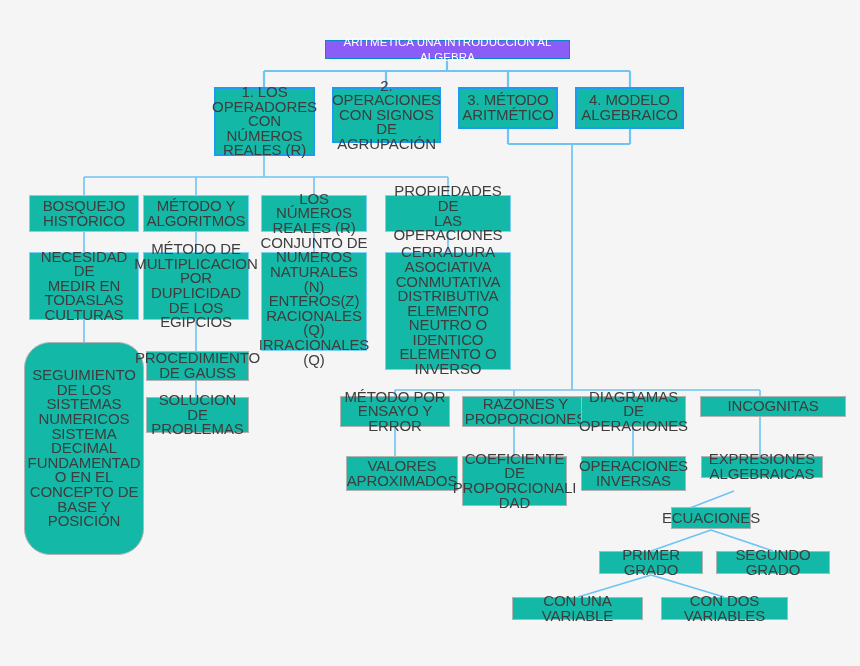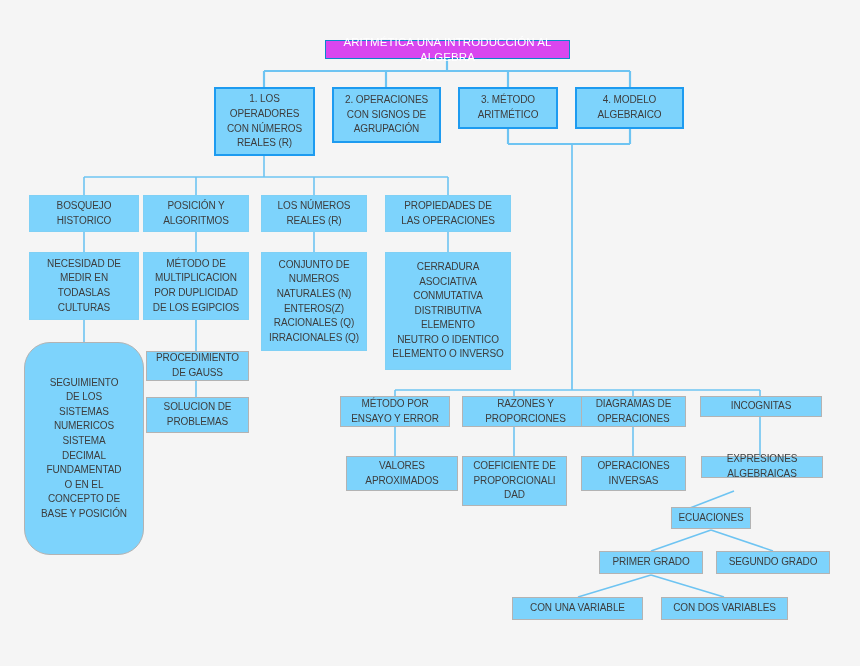--- a/index.html
+++ b/index.html
@@ -26,31 +26,31 @@
     height: 666px;
     pointer-events: none;
   }
   .node {
     position: absolute;
     box-sizing: border-box;
     display: flex;
     align-items: center;
     justify-content: center;
     text-align: center;
-    background: #7dd3fc;
+    background: #14b8a6;
     color: #3d3d3d;
-    font-size: 10px;
+    font-size: 15px;
     line-height: 14.6px;
     letter-spacing: -0.1px;
     padding: 2px 3px;
     white-space: pre-line;
     z-index: 2;
   }
   .n-title {
-    background: #d946ef;
+    background: #8b5cf6;
     border: 1px solid #0b86cc;
     color: #ffffff;
     font-size: 11.5px;
     letter-spacing: 0.1px;
   }
   .n-blue {
     border: 2px solid #1d9bf0;
   }
   .n-sky {
     border: 1.6px solid #7fd0f5;
@@ -125,21 +125,21 @@
   <div class="node n-blue" style="left:332px; top:87px; width:109px; height:56px;">2. OPERACIONES
 CON SIGNOS DE
 AGRUPACIÓN</div>
   <div class="node n-blue" style="left:458px; top:87px; width:100px; height:42px;">3. MÉTODO
 ARITMÉTICO</div>
   <div class="node n-blue" style="left:575px; top:87px; width:109px; height:42px;">4. MODELO
 ALGEBRAICO</div>
 
   <div class="node n-sky" style="left:29px; top:195px; width:110px; height:37px;">BOSQUEJO
 HISTORICO</div>
-  <div class="node n-sky" style="left:143px; top:195px; width:106px; height:37px;">POSICIÓN Y
+  <div class="node n-sky" style="left:143px; top:195px; width:106px; height:37px;">MÉTODO Y
 ALGORITMOS</div>
   <div class="node n-sky" style="left:261px; top:195px; width:106px; height:37px;">LOS NÚMEROS
 REALES (R)</div>
   <div class="node n-sky" style="left:385px; top:195px; width:126px; height:37px;">PROPIEDADES DE
 LAS OPERACIONES</div>
 
   <div class="node n-sky" style="left:29px; top:252px; width:110px; height:68px;">NECESIDAD DE
 MEDIR EN
 TODASLAS
 CULTURAS</div>
@@ -175,21 +175,21 @@
 DE GAUSS</div>
   <div class="node n-gray" style="left:146px; top:397px; width:103px; height:36px;">SOLUCION DE
 PROBLEMAS</div>
 
   <div class="node n-gray" style="left:340px; top:396px; width:110px; height:31px;">MÉTODO POR
 ENSAYO Y ERROR</div>
   <div class="node n-gray" style="left:462px; top:396px; width:127px; height:31px;">RAZONES Y
 PROPORCIONES</div>
   <div class="node n-gray" style="left:581px; top:396px; width:105px; height:31px;">DIAGRAMAS DE
 OPERACIONES</div>
-  <div class="node n-gray" style="left:700px; top:396px; width:122px; height:21px;">INCOGNITAS</div>
+  <div class="node n-gray" style="left:700px; top:396px; width:146px; height:21px;">INCOGNITAS</div>
 
   <div class="node n-gray" style="left:346px; top:456px; width:112px; height:35px;">VALORES
 APROXIMADOS</div>
   <div class="node n-gray" style="left:462px; top:456px; width:105px; height:50px;">COEFICIENTE DE
 PROPORCIONALI
 DAD</div>
   <div class="node n-gray" style="left:581px; top:456px; width:105px; height:35px;">OPERACIONES
 INVERSAS</div>
   <div class="node n-gray" style="left:701px; top:456px; width:122px; height:22px;">EXPRESIONES
 ALGEBRAICAS</div>

